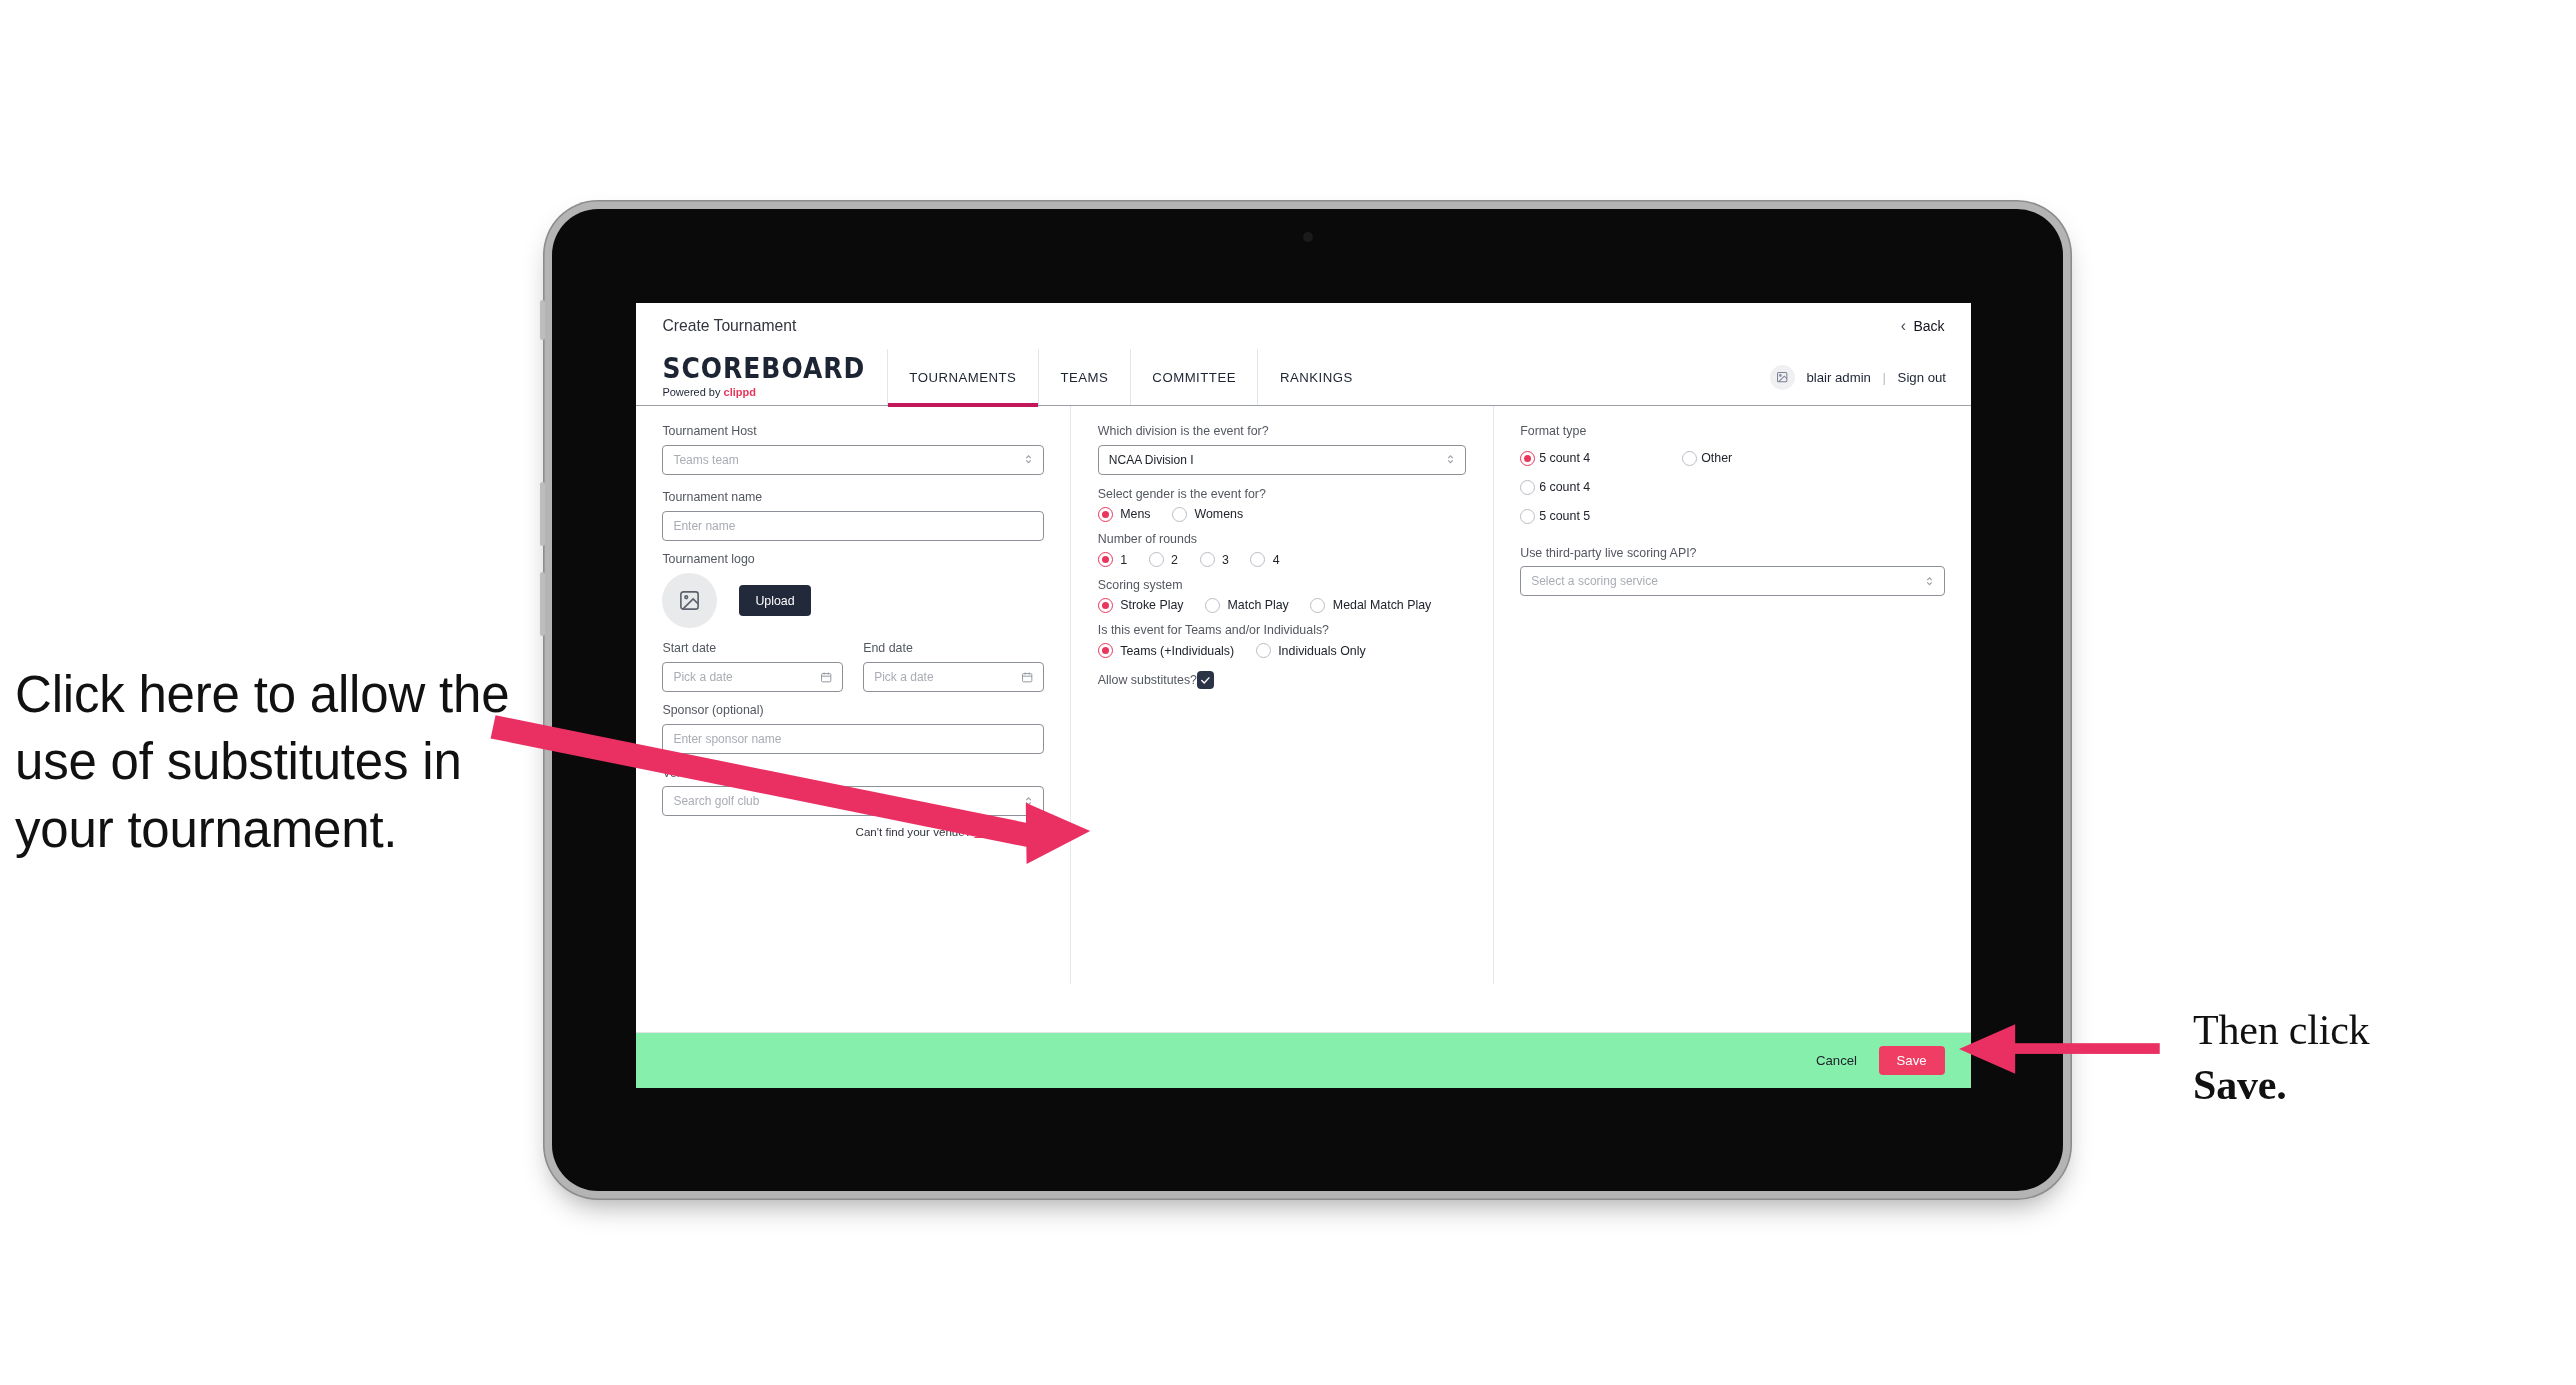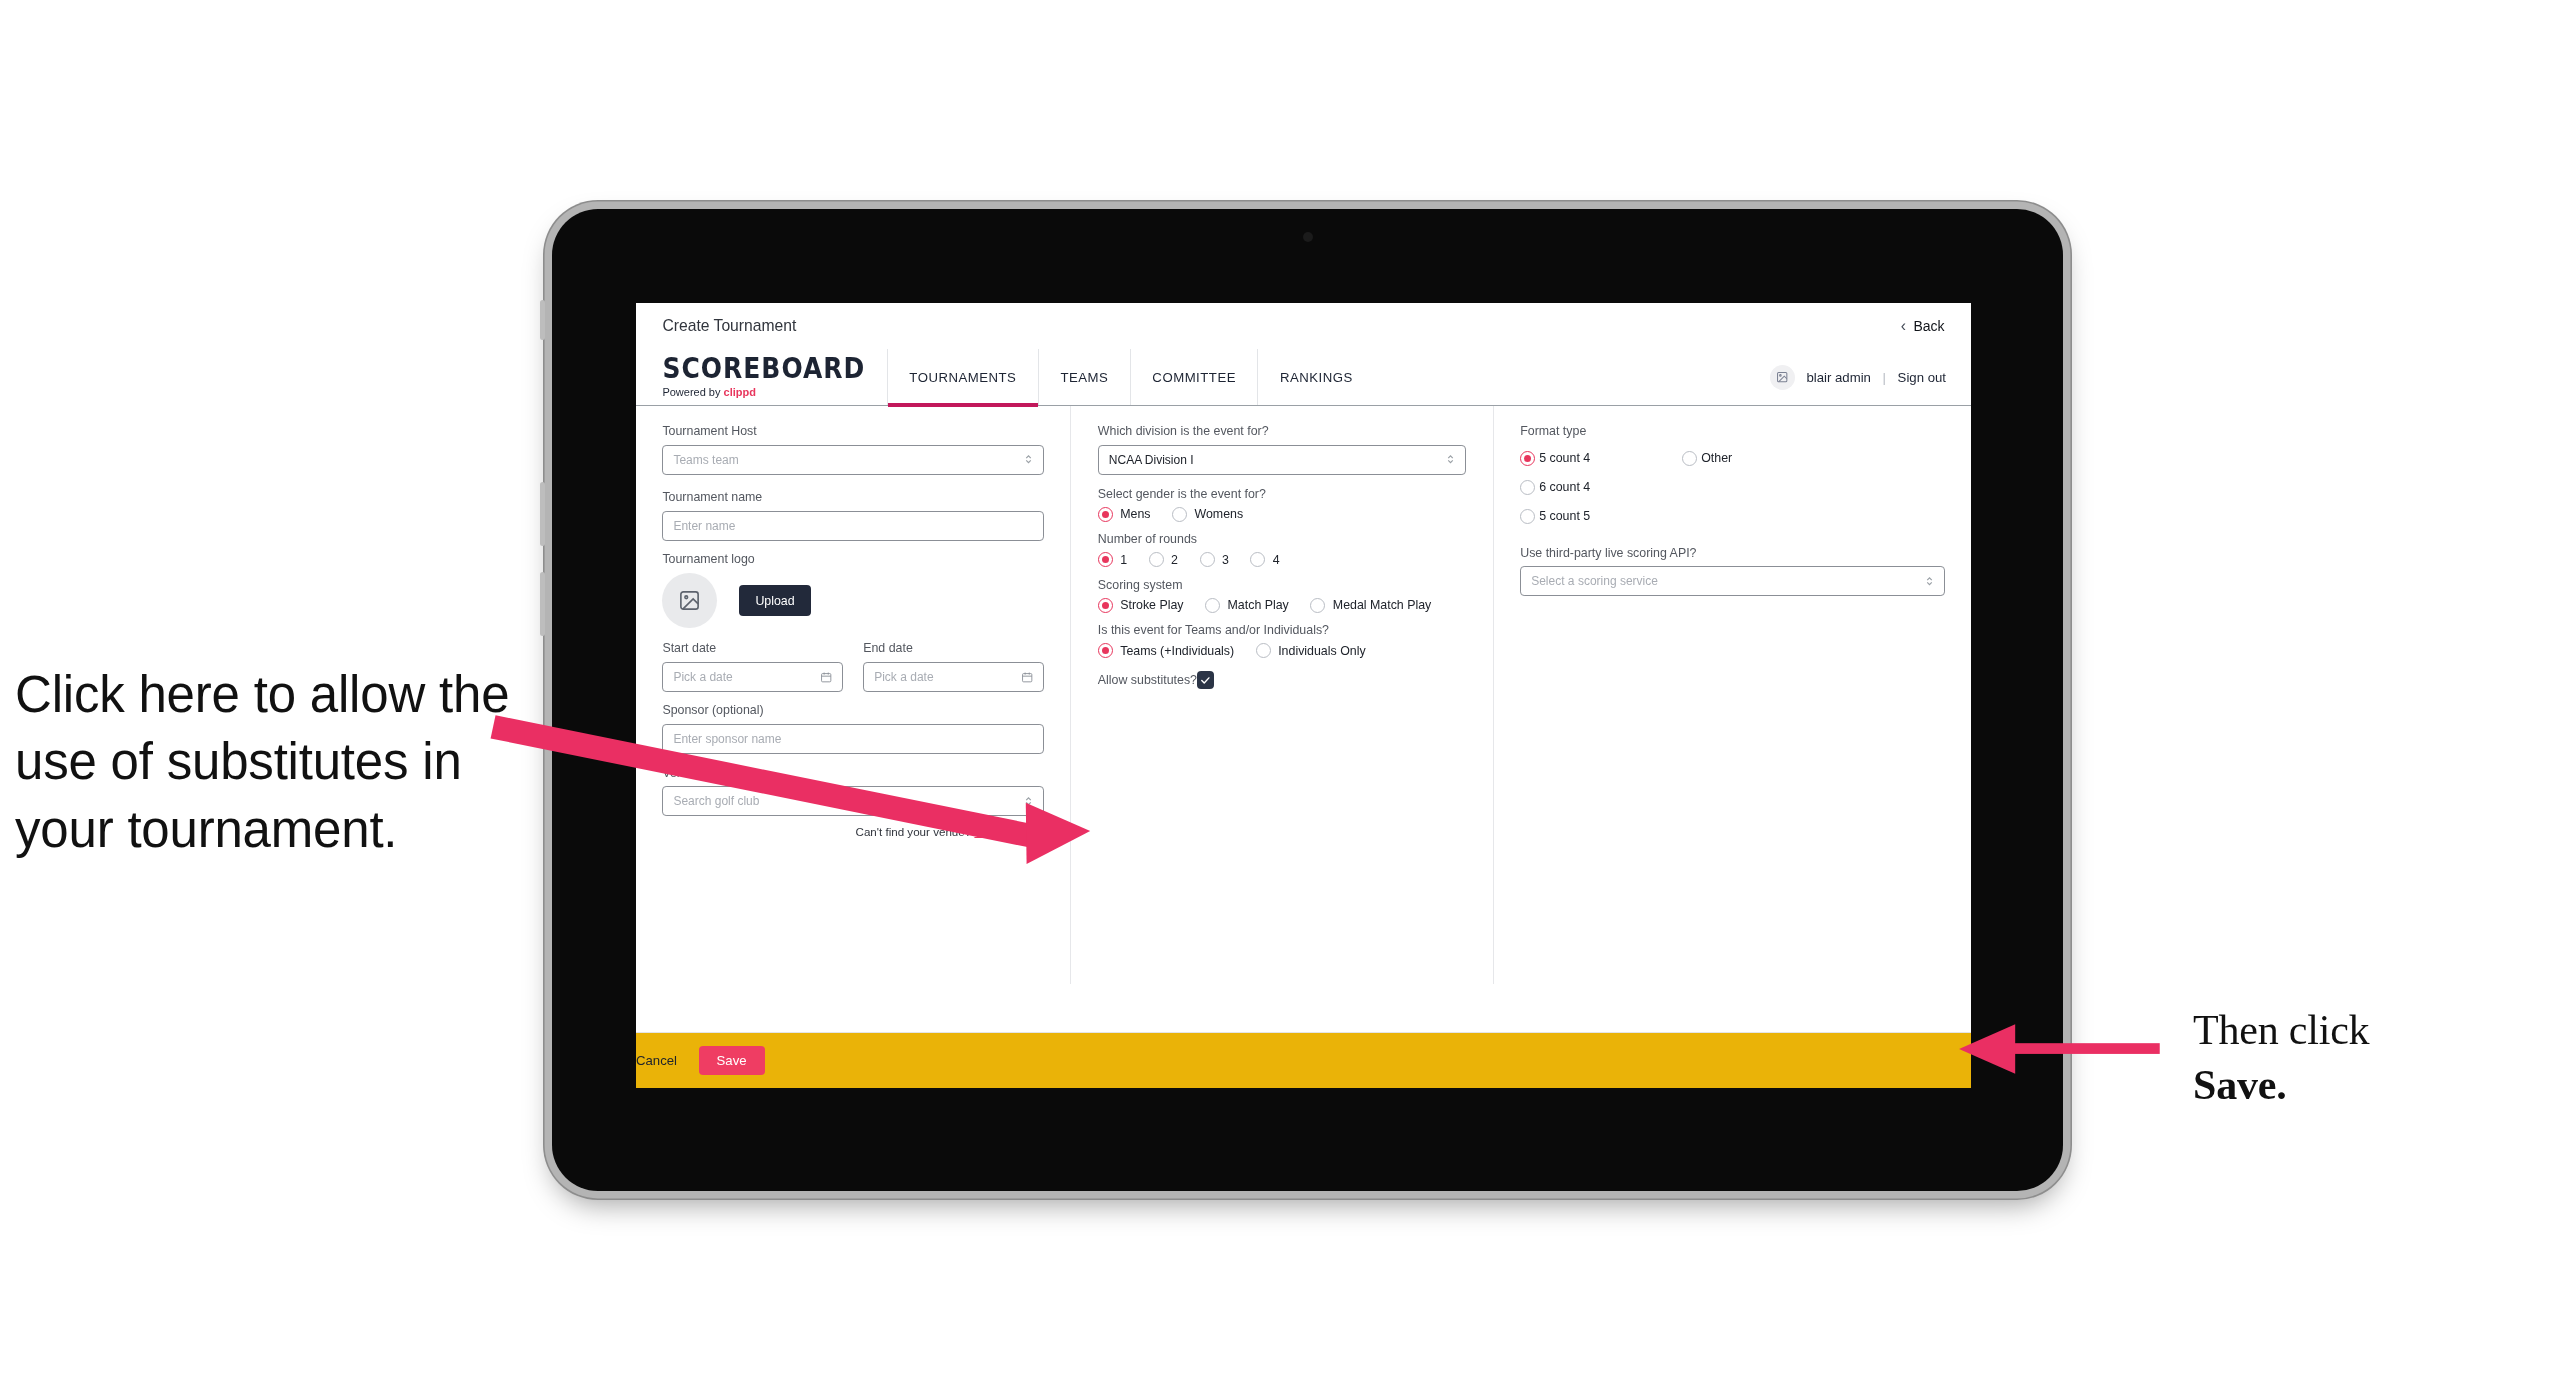--- a/index.html
+++ b/index.html
@@ -136,22 +136,22 @@
   
   .subline{display:flex;align-items:center;margin-top:13.2px;}
   .subline .lbl{font-size:12.4px;color:#53575f;}
   .cbox{
     width:17.3px;height:17.3px;border-radius:4.1px;background:#2b3446;
     display:flex;align-items:center;justify-content:center;cursor:pointer;
   }
 
   
   #appfooter{
-    position:absolute;left:0;right:0;bottom:0;height:56px;background:#eab308;
-    border-top:0.8px solid #e3e5e8;display:flex;align-items:center;
+    position:absolute;left:0;right:0;bottom:0;height:56px;background:#86efac;
+    border-top:0.8px solid #e3e5e8;display:flex;align-items:center;justify-content:flex-end;
     gap:21.5px;padding-right:26.4px;box-sizing:border-box;
   }
   #cancelbtn{font-size:13.2px;color:#20242c;cursor:pointer;}
   #savebtn{background:#ef3d63;color:#fff;font-size:13.2px;border-radius:4.1px;padding:7.4px 18px;cursor:pointer;}
 </style>
 </head>
 <body>
 
 <div id="tablet">
   <div class="cam"></div>

